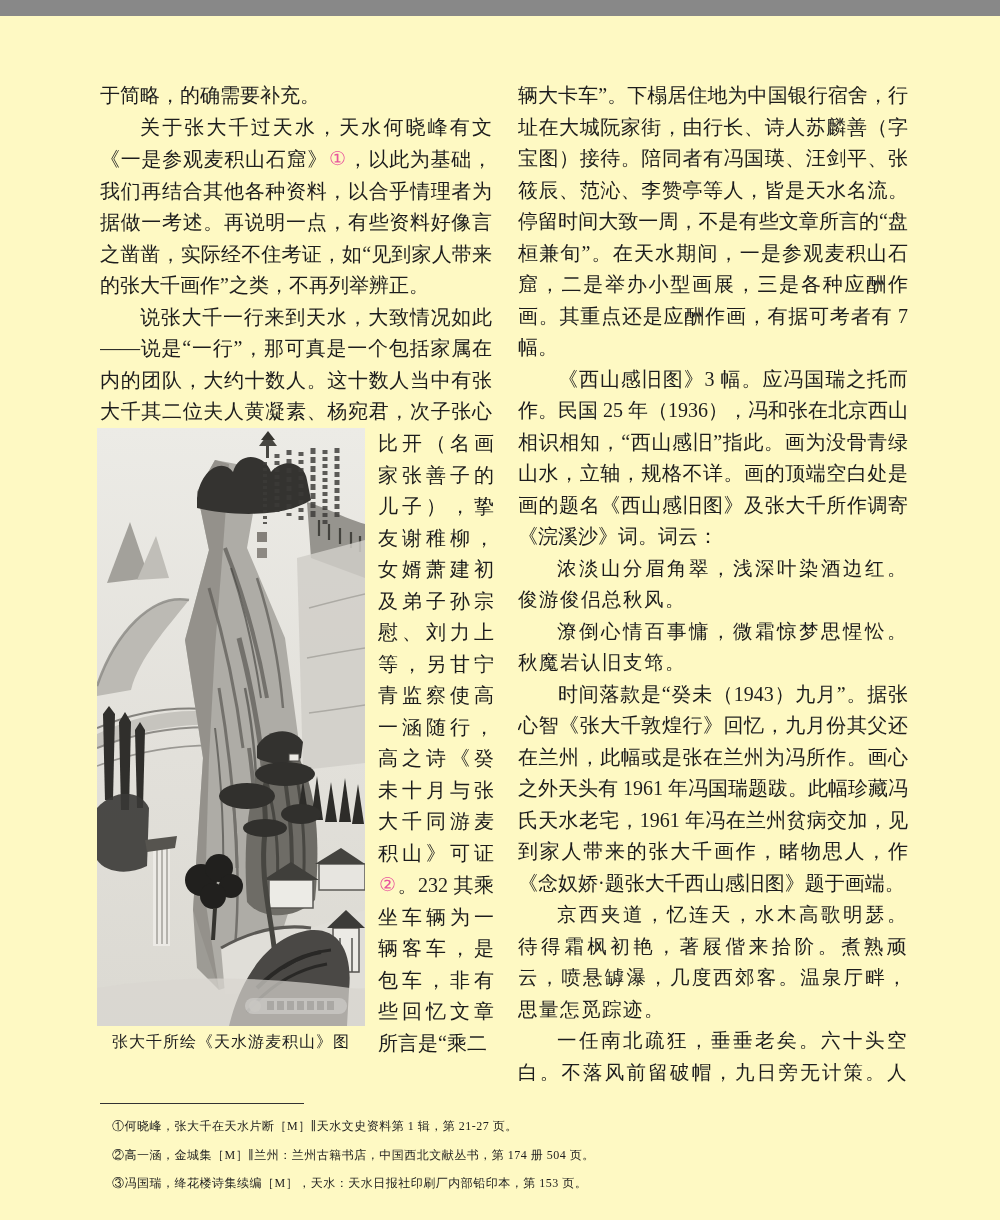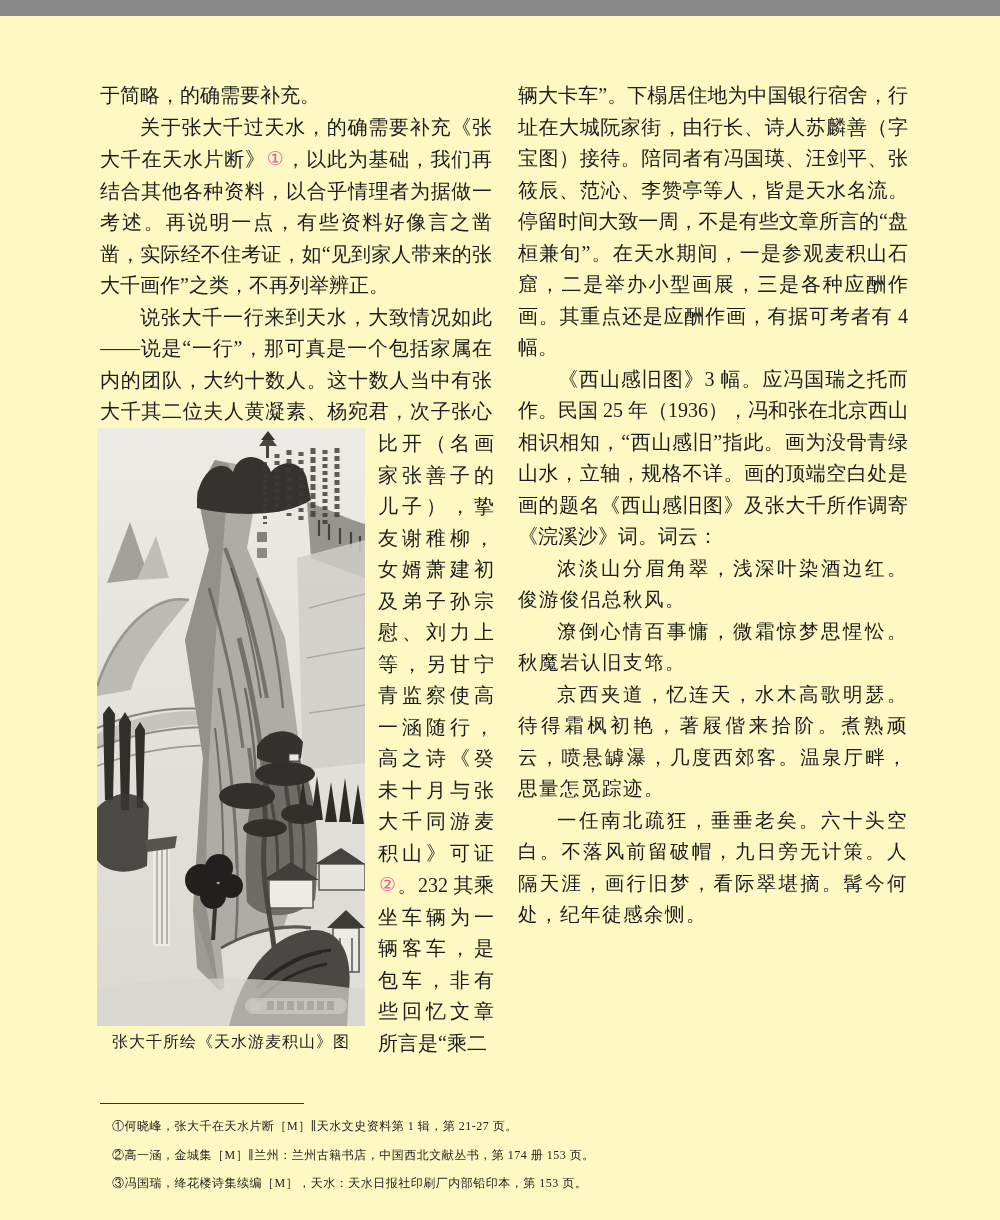--- a/index.html
+++ b/index.html
@@ -30,21 +30,21 @@
   .footnotes{position:absolute;left:112px;top:1096px;width:812px;font-size:12px;line-height:28.5px;color:#1d1d1d;}
   .footnotes p{margin:0;letter-spacing:0.5px;}
 </style>
 </head>
 <body>
 
 <div class="page">
 
   <div class="col col-left-top">
     <p class="noindent">于简略，的确需要补充。</p>
-    <p><span>关于张大千过天水，的确需要补充《张大千在天水片断》</span><span class="ref">①</span><span>，以此为基础，我们再结合其他各种资料，以合乎情理者为据做一考述。再说明一点，有些资料好像言之凿凿，实际经不住考证，如“见到家人带来的张大千画作”之类，不再列举辨正。</span></p>
+    <p><span>关于张大千过天水，天水何晓峰有文《一是参观麦积山石窟》</span><span class="ref">①</span><span>，以此为基础，我们再结合其他各种资料，以合乎情理者为据做一考述。再说明一点，有些资料好像言之凿凿，实际经不住考证，如“见到家人带来的张大千画作”之类，不再列举辨正。</span></p>
     <p>说张大千一行来到天水，大致情况如此——说是“一行”，那可真是一个包括家属在内的团队，大约十数人。这十数人当中有张大千其二位夫人黄凝素、杨宛君，次子张心智，侄张</p>
   </div>
 
   <div class="painting">
     <svg width="268" height="598" viewBox="0 0 268 598" xmlns="http://www.w3.org/2000/svg">
       <defs>
         <linearGradient id="paper" x1="0" y1="0" x2="0" y2="1">
           <stop offset="0" stop-color="#ecebe6"></stop>
           <stop offset="0.55" stop-color="#e2e0da"></stop>
           <stop offset="1" stop-color="#dbd9d2"></stop>
@@ -199,28 +199,29 @@
     </svg>
   </div>
 
   <div class="fig-caption">张大千所绘《天水游麦积山》图</div>
 
   <div class="col col-narrow">
     <p class="noindent"><span>比开（名画家张善子的儿子），挚友谢稚柳，女婿萧建初及弟子孙宗慰、刘力上等，另甘宁青监察使高一涵随行，高之诗《癸未十月与张大千同游麦积山》可证</span><span class="ref">②</span><span>。232 其乘坐车辆为一辆客车，是包车，非有些回忆文章所言是“乘二</span></p>
   </div>
 
   <div class="col col-right">
-    <p class="noindent">辆大卡车”。下榻居住地为中国银行宿舍，行址在大城阮家街，由行长、诗人苏麟善（字宝图）接待。陪同者有冯国瑛、汪剑平、张筱辰、范沁、李赞亭等人，皆是天水名流。停留时间大致一周，不是有些文章所言的“盘桓兼旬”。在天水期间，一是参观麦积山石窟，二是举办小型画展，三是各种应酬作画。其重点还是应酬作画，有据可考者有 4 幅。</p>
+    <p class="noindent">辆大卡车”。下榻居住地为中国银行宿舍，行址在大城阮家街，由行长、诗人苏麟善（字宝图）接待。陪同者有冯国瑛、汪剑平、张筱辰、范沁、李赞亭等人，皆是天水名流。停留时间大致一周，不是有些文章所言的“盘桓兼旬”。在天水期间，一是参观麦积山石窟，二是举办小型画展，三是各种应酬作画。其重点还是应酬作画，有据可考者有 7 幅。</p>
     <p>《西山感旧图》3 幅。应冯国瑞之托而作。民国 25 年（1936），冯和张在北京西山相识相知，“西山感旧”指此。画为没骨青绿山水，立轴，规格不详。画的顶端空白处是画的题名《西山感旧图》及张大千所作调寄《浣溪沙》词。词云：</p>
     <p class="kai">浓淡山分眉角翠，浅深叶染酒边红。俊游俊侣总秋风。</p>
     <p class="kai">潦倒心情百事慵，微霜惊梦思惺忪。秋魔岩认旧支筇。</p>
+    <p>时间落款是“癸未（1943）九月”。据张心智《张大千敦煌行》回忆，九月份其父还在兰州，此幅或是张在兰州为冯所作。画心之外天头有 1961 年冯国瑞题跋。此幅珍藏冯氏天水老宅，1961 年冯在兰州贫病交加，见到家人带来的张大千画作，睹物思人，作《念奴娇·题张大千西山感旧图》题于画端。</p>
     <p class="kai">京西夹道，忆连天，水木高歌明瑟。待得霜枫初艳，著屐偕来拾阶。煮熟顽云，喷悬罅瀑，几度西郊客。温泉厅畔，思量怎觅踪迹。</p>
     <p class="kai"><span>一任南北疏狂，垂垂老矣。六十头空白。不落风前留破帽，九日旁无计策。人隔天涯，画行旧梦，看际翠堪摘。髯今何处，纪年徒感余恻。</span></p>
   </div>
 
   <div class="fn-rule"></div>
   <div class="footnotes">
     <p>①何晓峰，张大千在天水片断［M］∥天水文史资料第 1 辑，第 21-27 页。</p>
-    <p>②高一涵，金城集［M］∥兰州：兰州古籍书店，中国西北文献丛书，第 174 册 153 页。</p>
+    <p>②高一涵，金城集［M］∥兰州：兰州古籍书店，中国西北文献丛书，第 174 册 504 页。</p>
     <p>③冯国瑞，绛花楼诗集续编［M］，天水：天水日报社印刷厂内部铅印本，第 153 页。</p>
   </div>
 
 </div>
 
 </body></html>

